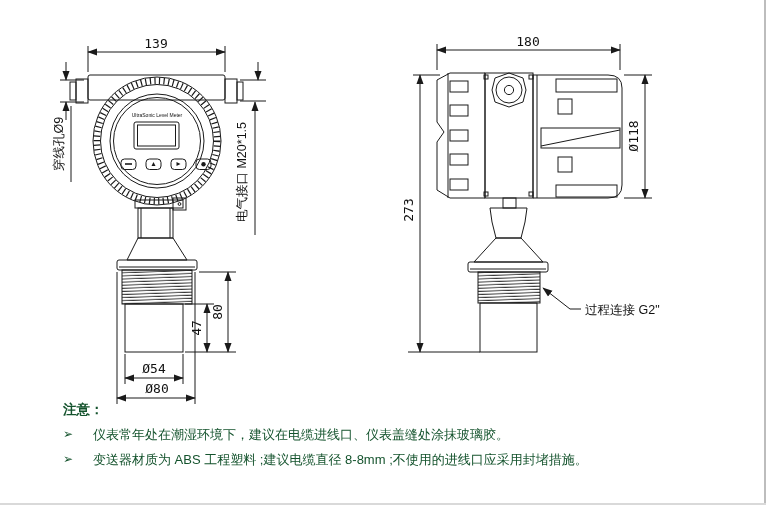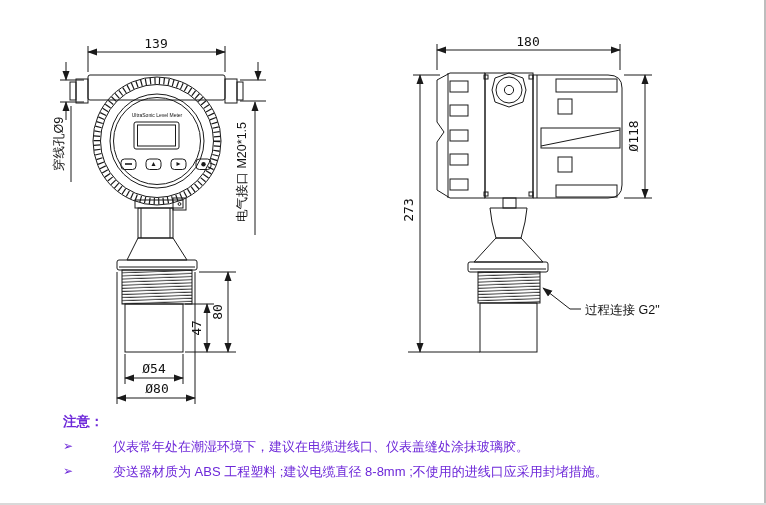--- a/index.html
+++ b/index.html
@@ -8,25 +8,25 @@
     font-family:"Liberation Sans", sans-serif;
     -webkit-font-smoothing:none;
   }
   #drawing{position:absolute;left:0;top:0;}
   .edge-right{position:absolute;right:0;top:0;width:2px;height:505px;background:#bdbdbd;}
   .edge-bottom{position:absolute;left:0;bottom:0;width:766px;height:2px;background:#d9d9d9;}
   svg text{fill:#111;}
   .dim{font-family:"DejaVu Sans Mono", monospace;font-size:13px;}
   .dim-cjk{font-family:"Liberation Sans", sans-serif;font-size:12.5px;}
   .brand{font-size:5px;letter-spacing:0;}
-  .notes{position:absolute;left:63px;top:413px;width:660px;color:#6d28d9;}
+  .notes{position:absolute;left:63px;top:401px;width:660px;color:#14532d;}
   .notes-title{font-weight:bold;font-size:13.5px;margin:0 0 8px 0;}
   .note-row{display:flex;align-items:flex-start;margin-bottom:9px;font-size:13px;line-height:1.25;}
   .note-bullet{width:30px;flex:0 0 30px;font-size:12px;}
-  .note-text{flex:1;margin-left:20px;}
+  .note-text{flex:1;}
 </style>
 </head>
 <body>
 
 <svg id="drawing" width="766" height="410" viewBox="0 0 766 410">
   <defs>
     <marker id="arr" viewBox="0 0 10 10" refX="9.2" refY="5" markerWidth="10" markerHeight="10" orient="auto-start-reverse">
       <path d="M0,1.4 L10,5 L0,8.6 z" fill="#1a1a1a"></path>
     </marker>
     <pattern id="thr" width="10" height="3.1" patternUnits="userSpaceOnUse" patternTransform="rotate(-2)">

